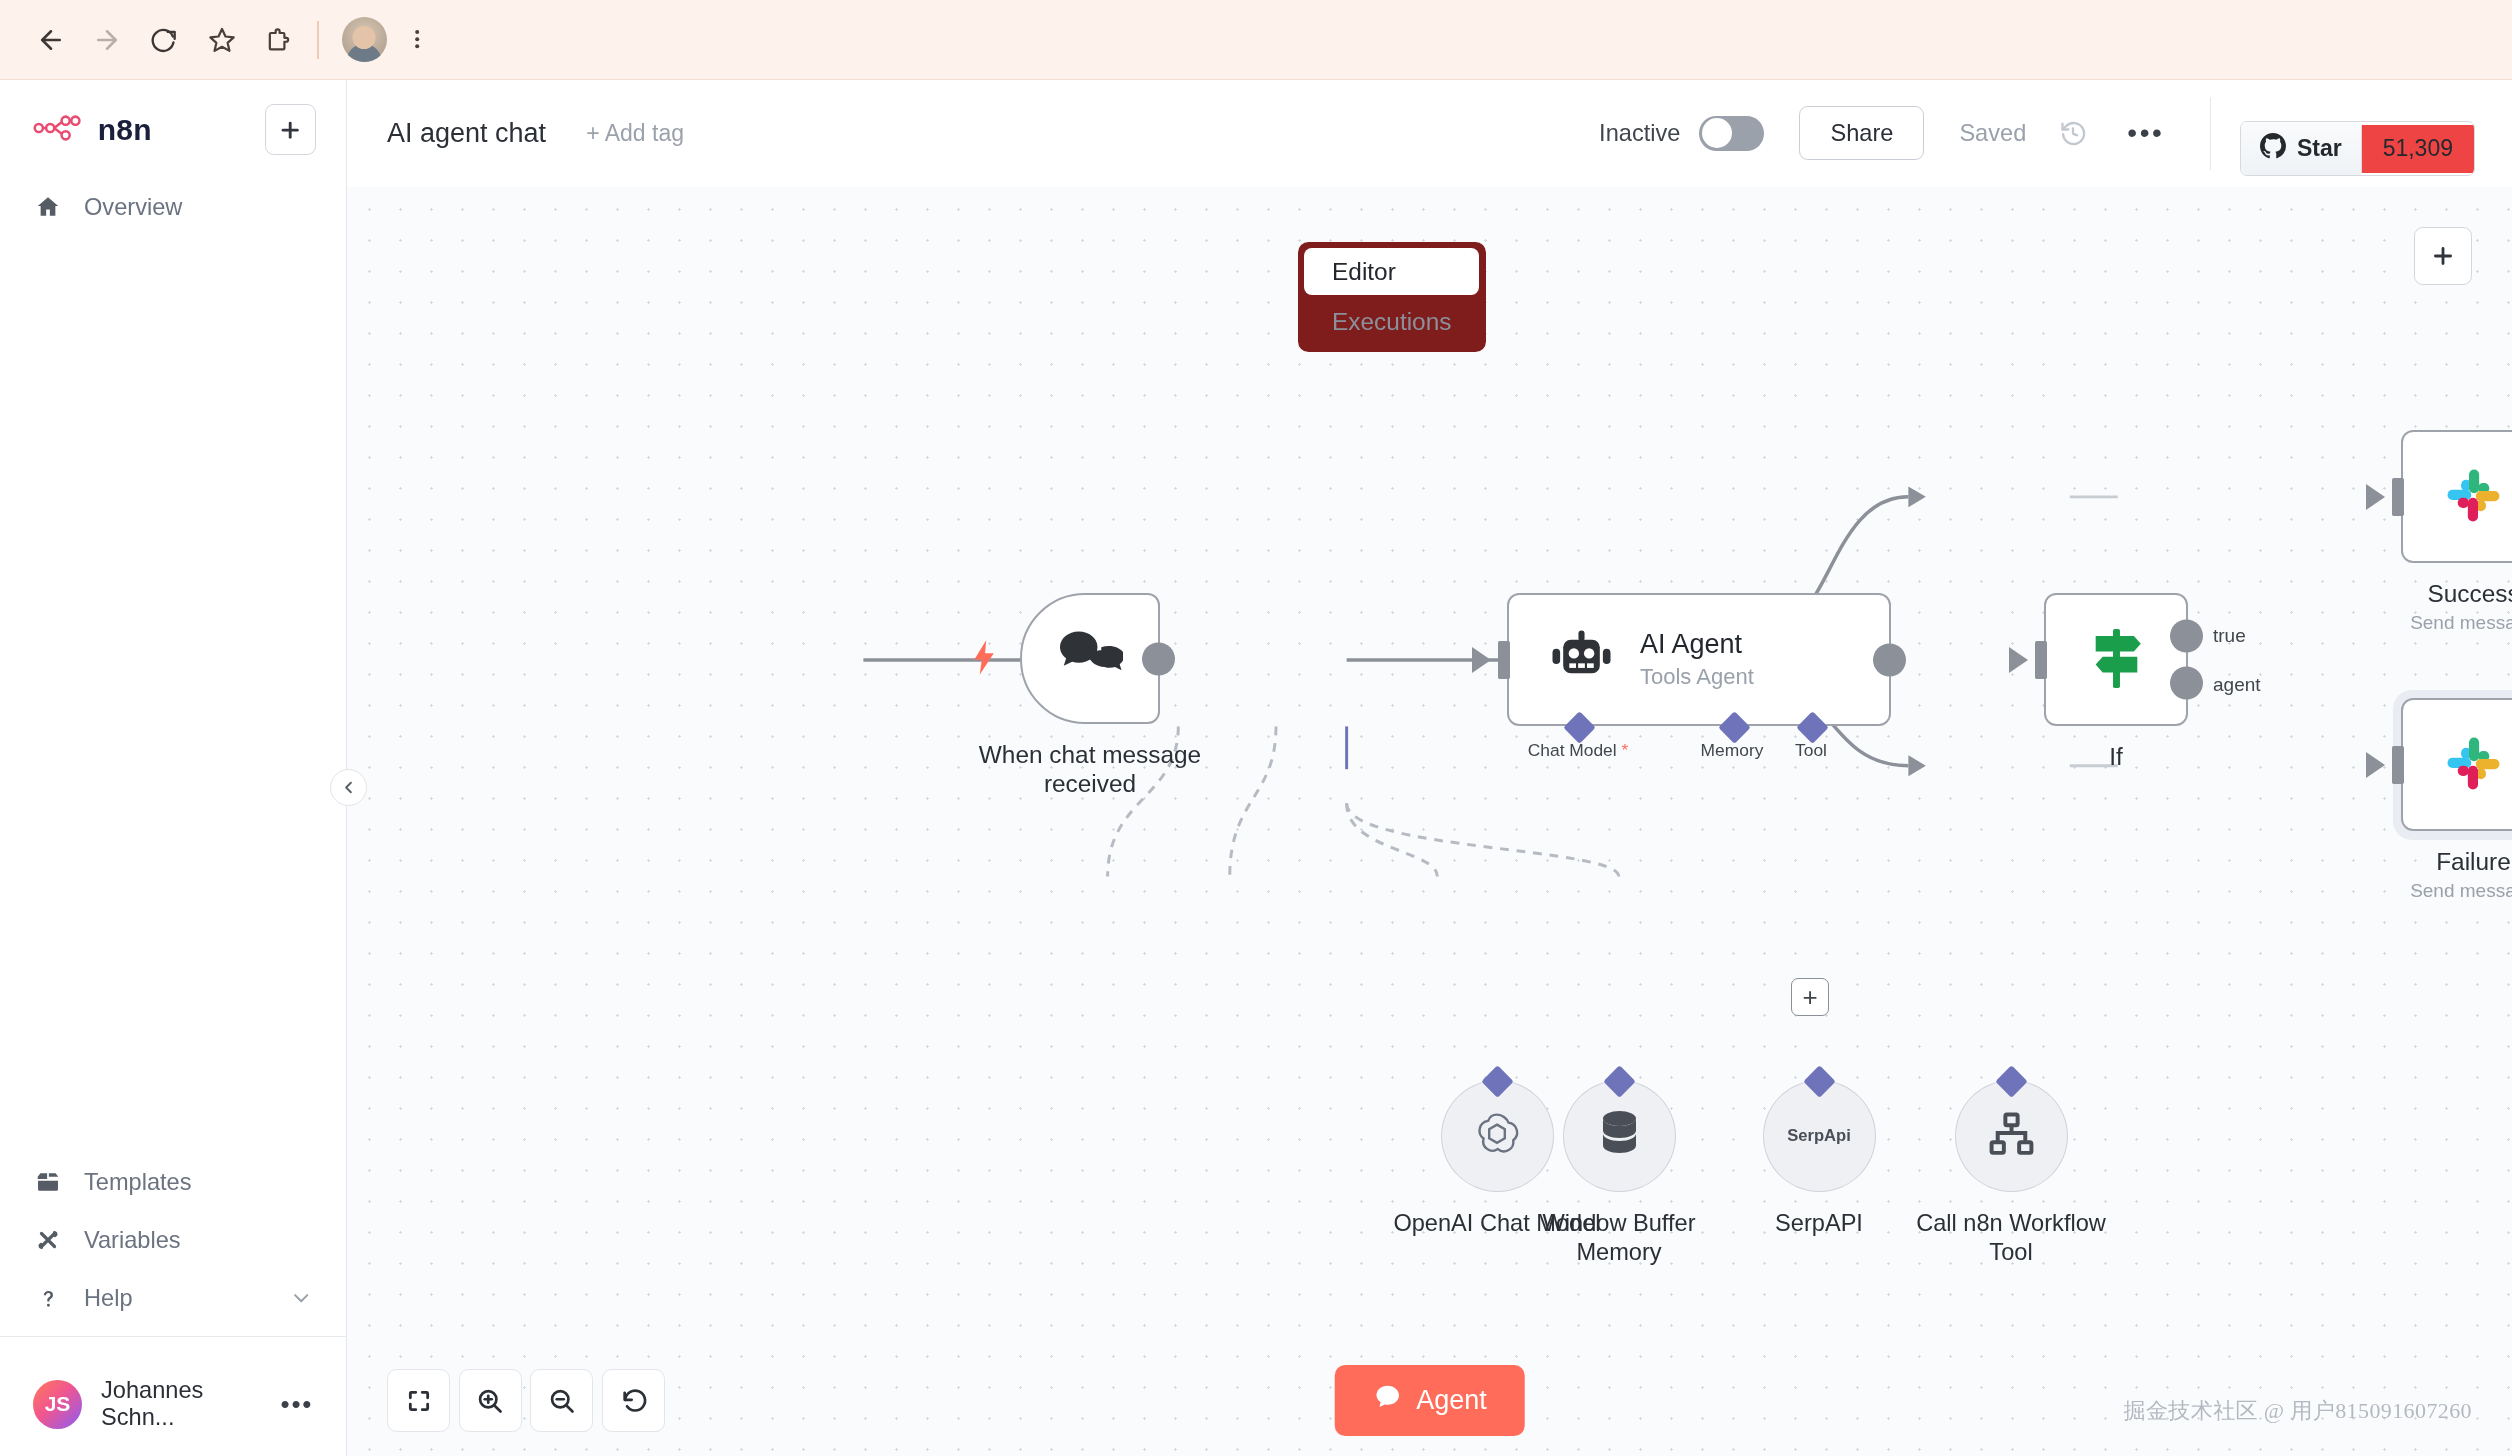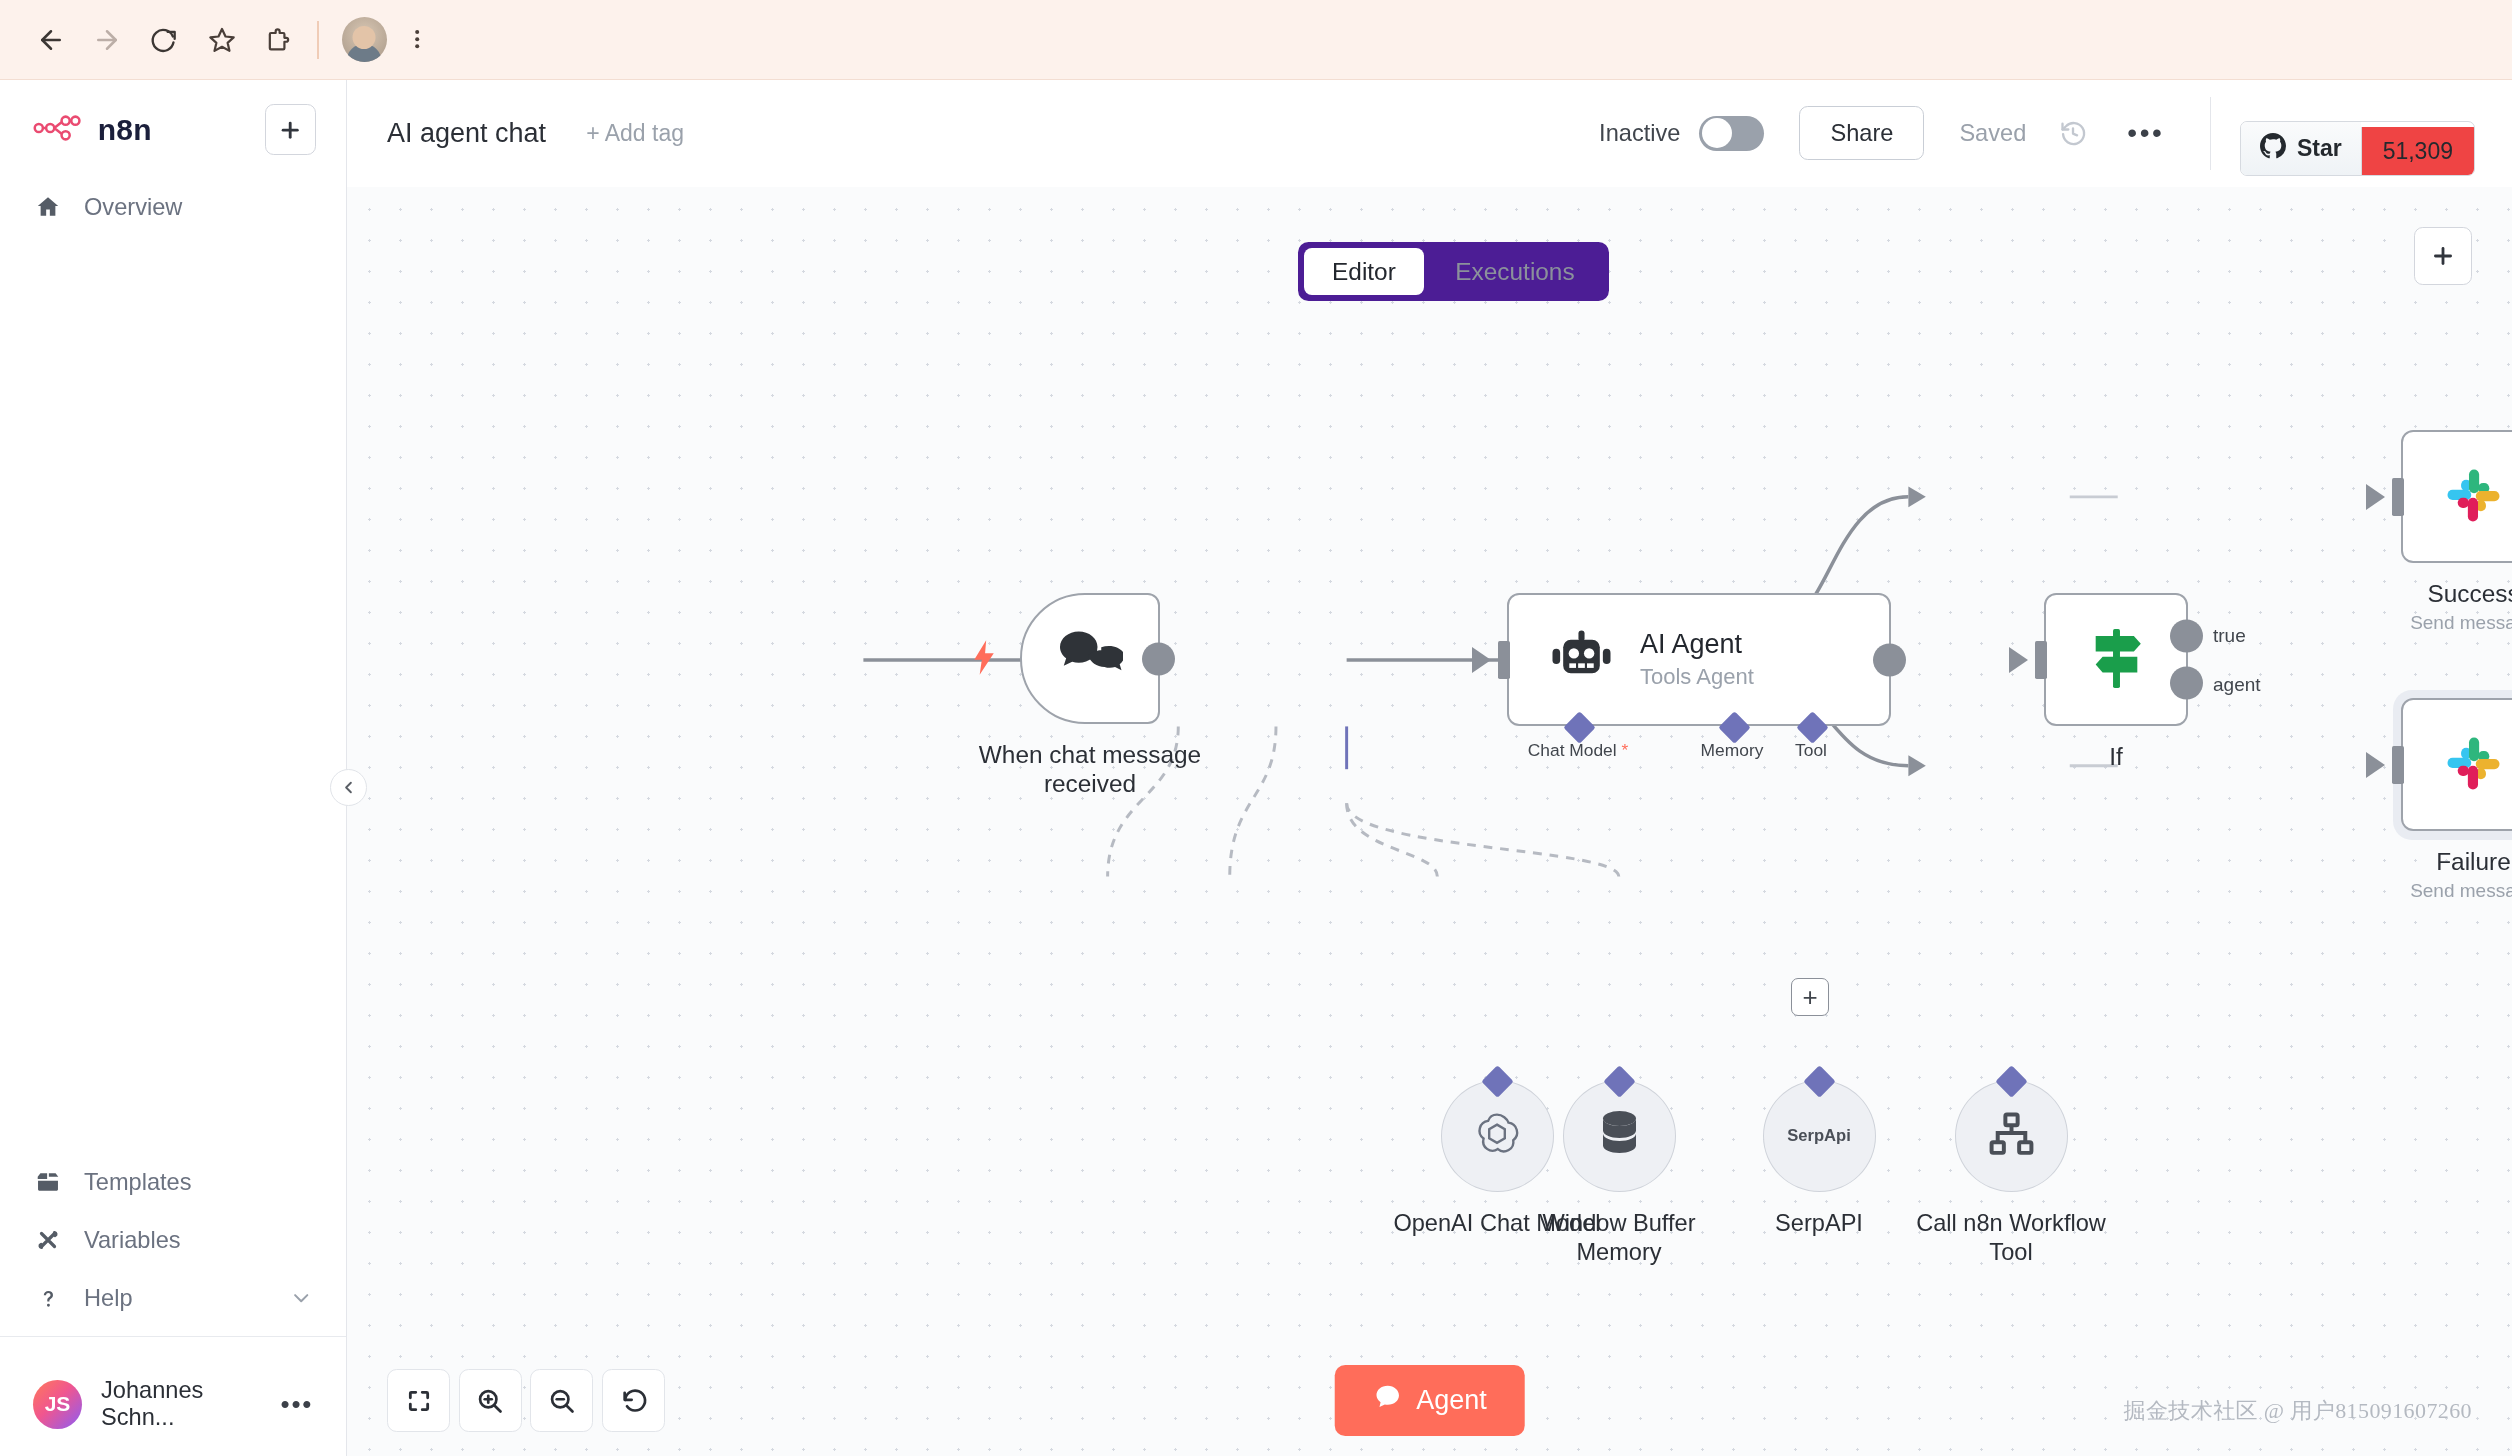--- a/index.html
+++ b/index.html
@@ -162,38 +162,38 @@
   }
   .share-btn {
     border: 1.4px solid #c9ced6; border-radius: 8.7px;
     padding: 12.2px 30px; font-size: 23.6px; color: #2b2f36; background: #fff;
   }
   .saved-label { font-size: 23.6px; color: #9aa1ab; margin-left: 35px; }
   .hist-icon { margin-left: 33px; color: #c3c8d0; display:flex; }
   .dots-btn { margin-left: 33px; color: #3c4149; font-size: 28px; letter-spacing: 2.6px; padding: 0 7px;}
   .gh-sep { width: 0.9px; height: 73px; background: #e4e6eb; margin: 0 30px 0 38px; }
   .gh-star {
-    display: flex; align-items: flex-end; border: 0.9px solid #d6dae0;
+    display: flex; align-items: center; border: 0.9px solid #d6dae0;
     border-radius: 7px; overflow: hidden; margin-right: 37px; margin-top: 31px;
   }
   .gh-left {
     background: linear-gradient(180deg,#fafbfc 0%, #eff3f6 100%);
     display: flex; align-items: center; gap: 10.5px;
     padding: 10.5px 19px; font-size: 23px; font-weight: 600; color: #24292e;
   }
   .gh-count {
     background: #ef4444; padding: 10.5px 21px;
     font-size: 23px; color: #24292e; border-left: 0.9px solid #d6dae0;
     display: flex; align-items: center;
   }
 
   .tabs-wrap {
     position: absolute; left: 951px; top: 162px;
-    background: #4c1d95; border-radius: 10.5px; padding: 6.1px;
-    display: flex; gap: 3.5px; z-index: 14;
+    background: #7f1d1d; border-radius: 10.5px; padding: 6.1px;
+    display: flex; gap: 3.5px; z-index: 14; flex-direction: column;
   }
   .tab {
     padding: 9.6px 28px; font-size: 24.4px; border-radius: 7.9px;
     color: #8b919b;
   }
   .tab.active { background: #fff; color: #23272e; }
 
   
   .canvas {
     flex: 1 1 auto; position: relative; overflow: hidden;

